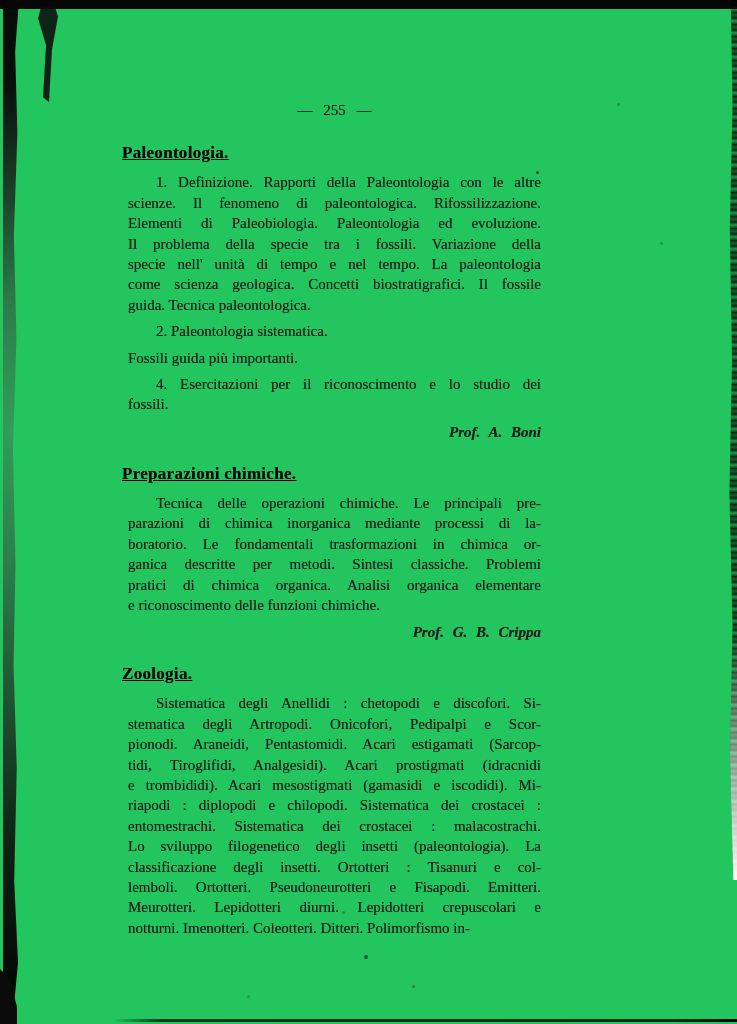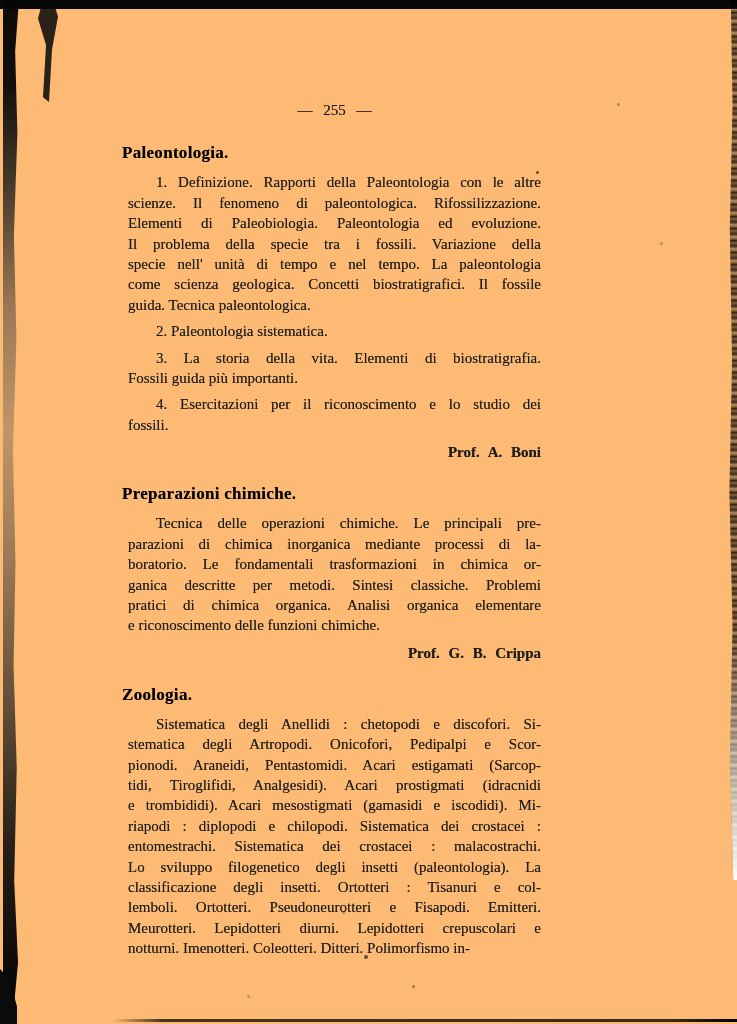--- a/index.html
+++ b/index.html
@@ -3,21 +3,21 @@
 <meta charset="utf-8">
 <style>
   html, body {
     margin: 0; padding: 0;
     background: #e8e6e0;
     font-family: "Liberation Serif", "DejaVu Serif", serif;
   }
   .page {
     position: relative;
     width: 737px; height: 1024px;
-    background: #fdba74;
+    background: #22c55e;
     overflow: hidden;
     color: #1d1d1d;
   }
   
   .edge-top {
     position: absolute; top: 0; left: 0; right: 0; height: 9px;
     background: #070707;
   }
   .blob-topleft {
     position: absolute; top: 7px; left: 38px; width: 20px; height: 95px;
@@ -71,33 +71,34 @@
     margin-bottom: 22px;
     word-spacing: 7px;
     font-size: 15px;
   }
   section + section { margin-top: 20px; }
   .heading {
     margin: 0 0 8px 0;
     font-size: 17px; font-weight: bold; color: #000;
     letter-spacing: 0.3px;
     line-height: 22px;
+    text-decoration: underline;
   }
   .paragraph { margin: 6px; }
   .line {
     text-align: justify;
     text-align-last: justify;
   }
   .line.first { padding-left: 28px; }
   .line.last { text-align-last: left; }
   .signature {
     margin-top: 1px;
     text-align: right;
     padding-right: 6px;
-    font-weight: bold;
+    font-style: italic; font-weight: bold;
     word-spacing: 5px;
     line-height: 22px;
   }
 </style>
 </head>
 <body>
 
 <div class="page">
 
   <div class="edge-top"></div>
@@ -127,21 +128,20 @@
             <div class="line">Elementi di Paleobiologia. Paleontologia ed evoluzione.</div>
             <div class="line">Il problema della specie tra i fossili. Variazione della</div>
             <div class="line">specie nell' unità di tempo e nel tempo. La paleontologia</div>
             <div class="line">come scienza geologica. Concetti biostratigrafici. Il fossile</div>
             <div class="line last">guida. Tecnica paleontologica.</div>
           </div>
           <div class="paragraph">
             <div class="line first last">2. Paleontologia sistematica.</div>
           </div>
           <div class="paragraph">
-            <div class="line first">3. La storia della vita. Elementi di biostratigrafia.</div>
             <div class="line last">Fossili guida più importanti.</div>
           </div>
           <div class="paragraph">
             <div class="line first">4. Esercitazioni per il riconoscimento e lo studio dei</div>
             <div class="line last">fossili.</div>
           </div>
         </div>
       <div class="signature">Prof. A. Boni</div>
     </section>
 

